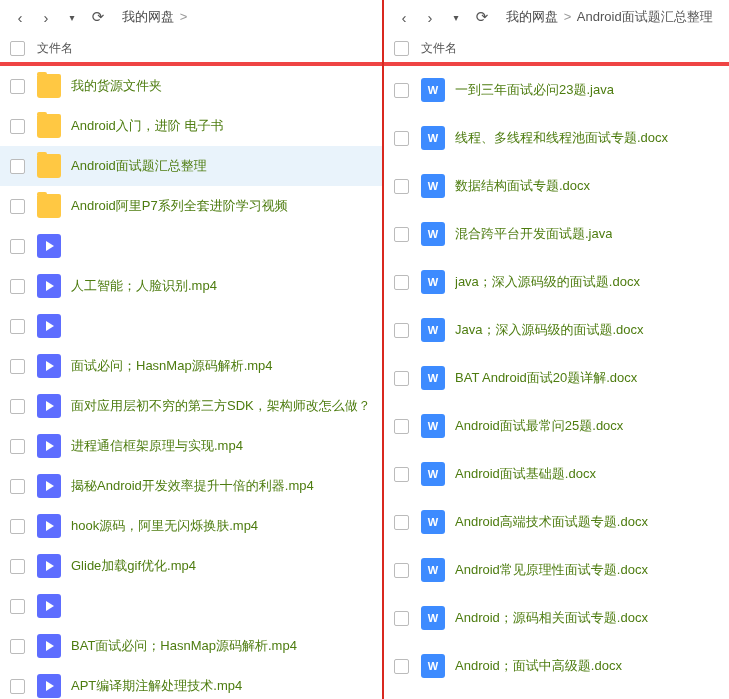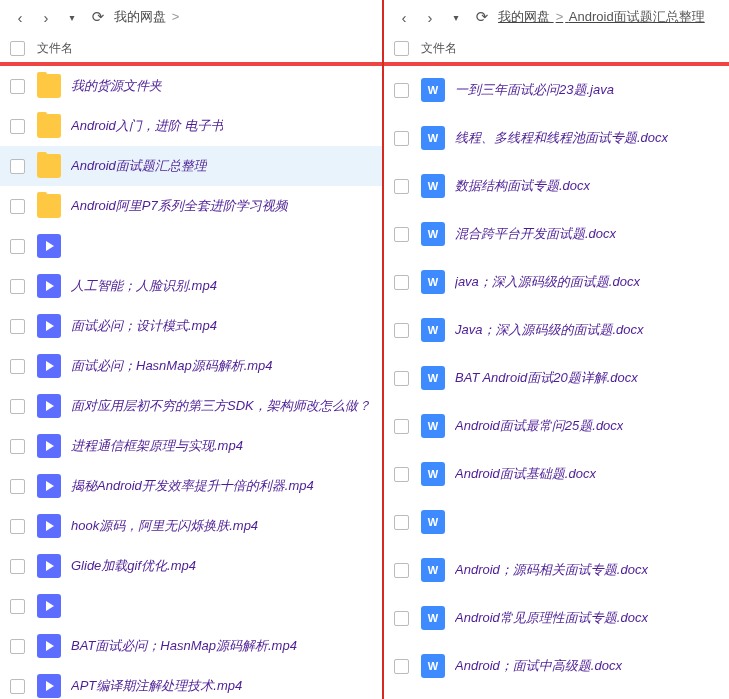--- a/index.html
+++ b/index.html
@@ -92,37 +92,36 @@
     .file-icon.video::after {
       content: ""; width: 0; height: 0;
       border-top: 5px solid transparent;
       border-bottom: 5px solid transparent;
       border-left: 8px solid #fff;
       margin-left: 1px;
     }
     .file-icon.word { background: #3d8bff; }
     .file-icon.word::after { content: "W"; }
     .file-name {
-      color: #4c1d95;
+      color: #4d7c0f;
       white-space: nowrap;
       overflow: hidden;
       text-overflow: ellipsis;
-      font-style: italic;
     }
   </style>
 </head>
 <body>
 
 <div class="pane pane-left">
   <div class="toolbar">
     <div class="nav-btn">‹</div>
     <div class="nav-btn">›</div>
     <div class="nav-btn" style="font-size:10px;">▾</div>
     <div class="nav-btn">⟳</div>
-    <div class="breadcrumb" style="margin-left:0;">
+    <div class="breadcrumb" style="margin-left:8px;">
       <a>我的网盘</a>
       <span class="crumb-sep">&gt;</span>
     </div>
   </div>
   <div class="header-row">
     <div class="checkbox"></div>
     <div class="col-name">文件名</div>
   </div>
   <div class="file-list" id="list-left">
       <div class="file-row">
@@ -150,21 +149,20 @@
         <div class="file-icon video"></div>
       </div>
       <div class="file-row">
         <div class="checkbox"></div>
         <div class="file-icon video"></div>
         <div class="file-name">人工智能；人脸识别.mp4</div>
       </div>
       <div class="file-row">
         <div class="checkbox"></div>
         <div class="file-icon video"></div>
-        <div class="file-name">面试必问；设计模式.mp4</div>
       </div>
       <div class="file-row">
         <div class="checkbox"></div>
         <div class="file-icon video"></div>
         <div class="file-name">面试必问；HasnMap源码解析.mp4</div>
       </div>
       <div class="file-row">
         <div class="checkbox"></div>
         <div class="file-icon video"></div>
         <div class="file-name">面对应用层初不穷的第三方SDK，架构师改怎么做？</div>
@@ -205,21 +203,21 @@
       </div>
     </div>
 </div>
 
 <div class="pane pane-right">
   <div class="toolbar">
     <div class="nav-btn">‹</div>
     <div class="nav-btn">›</div>
     <div class="nav-btn" style="font-size:10px;">▾</div>
     <div class="nav-btn">⟳</div>
-    <div class="breadcrumb" style="white-space:nowrap;text-decoration:underline;">
+    <div class="breadcrumb" style="margin-left:8px; white-space:nowrap;">
       <a>我的网盘</a>
       <span class="crumb-sep">&gt;</span>
       <span class="current">Android面试题汇总整理</span>
     </div>
   </div>
   <div class="header-row">
     <div class="checkbox"></div>
     <div class="col-name">文件名</div>
   </div>
   <div class="file-list" id="list-right">
@@ -234,21 +232,21 @@
         <div class="file-name">线程、多线程和线程池面试专题.docx</div>
       </div>
       <div class="file-row">
         <div class="checkbox"></div>
         <div class="file-icon word"></div>
         <div class="file-name">数据结构面试专题.docx</div>
       </div>
       <div class="file-row">
         <div class="checkbox"></div>
         <div class="file-icon word"></div>
-        <div class="file-name">混合跨平台开发面试题.docx</div>
+        <div class="file-name">混合跨平台开发面试题.java</div>
       </div>
       <div class="file-row">
         <div class="checkbox"></div>
         <div class="file-icon word"></div>
         <div class="file-name">java；深入源码级的面试题.docx</div>
       </div>
       <div class="file-row">
         <div class="checkbox"></div>
         <div class="file-icon word"></div>
         <div class="file-name">Java；深入源码级的面试题.docx</div>
@@ -264,30 +262,31 @@
         <div class="file-name">Android面试最常问25题.docx</div>
       </div>
       <div class="file-row">
         <div class="checkbox"></div>
         <div class="file-icon word"></div>
         <div class="file-name">Android面试基础题.docx</div>
       </div>
       <div class="file-row">
         <div class="checkbox"></div>
         <div class="file-icon word"></div>
+        <div class="file-name">Android高端技术面试题专题.docx</div>
+      </div>
+      <div class="file-row">
+        <div class="checkbox"></div>
+        <div class="file-icon word"></div>
+        <div class="file-name">Android常见原理性面试专题.docx</div>
       </div>
       <div class="file-row">
         <div class="checkbox"></div>
         <div class="file-icon word"></div>
         <div class="file-name">Android；源码相关面试专题.docx</div>
-      </div>
-      <div class="file-row">
-        <div class="checkbox"></div>
-        <div class="file-icon word"></div>
-        <div class="file-name">Android常见原理性面试专题.docx</div>
       </div>
       <div class="file-row">
         <div class="checkbox"></div>
         <div class="file-icon word"></div>
         <div class="file-name">Android；面试中高级题.docx</div>
       </div>
     </div>
 </div>
 
 </body></html>

